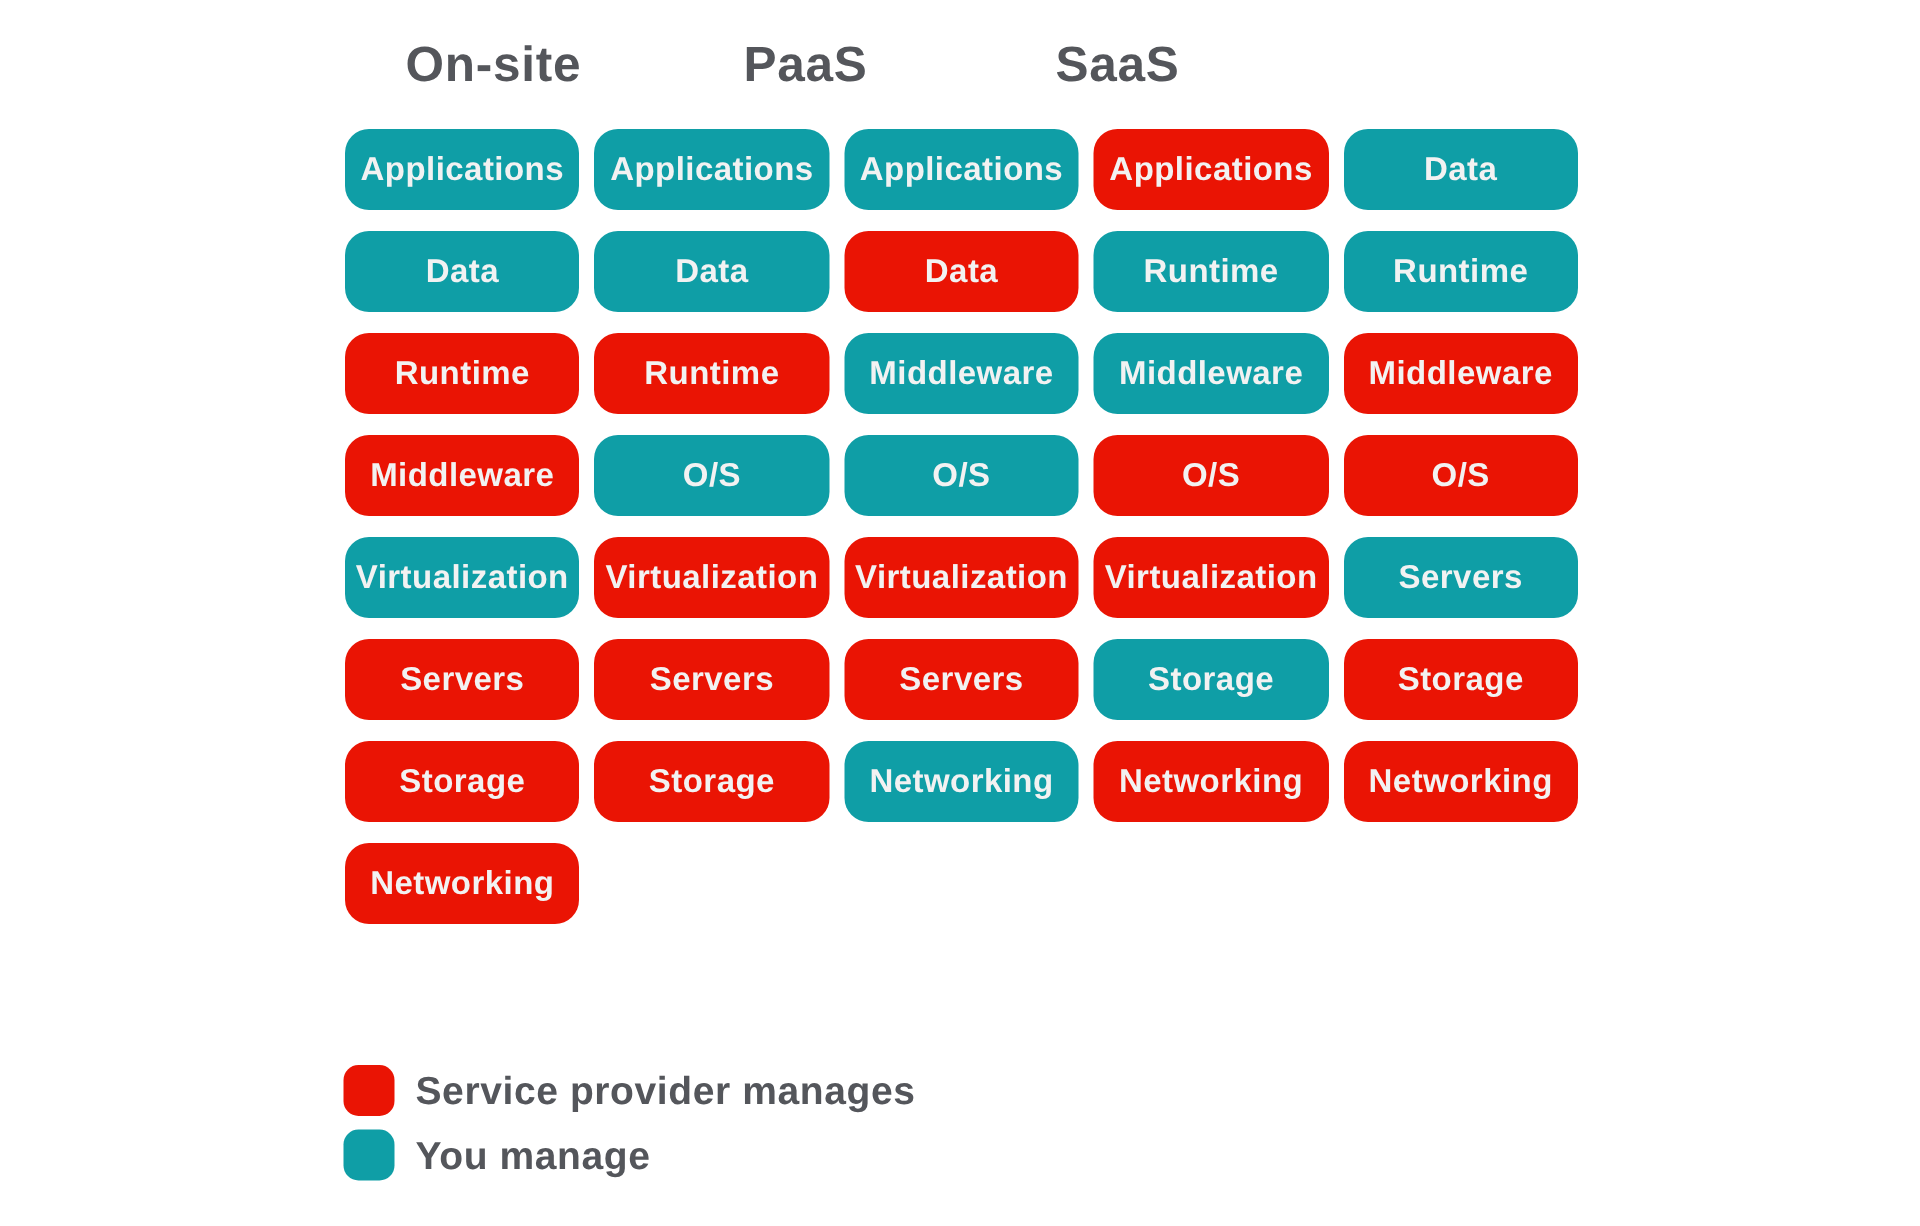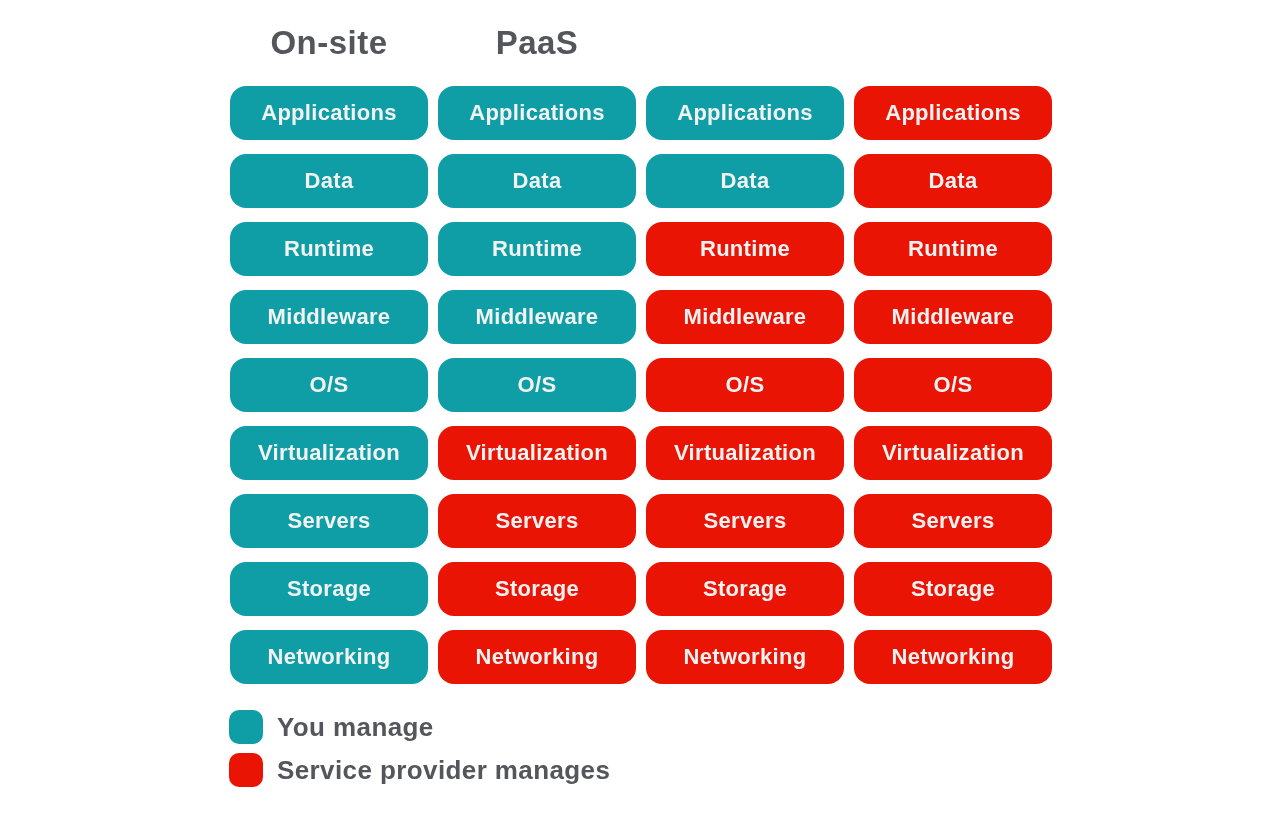--- a/index.html
+++ b/index.html
@@ -31,21 +31,21 @@
     letter-spacing: 0.5px;
     color: var(--heading, #54565b);
   }
   
   .pills {
     position: absolute;
     left: 230px;
     top: 86px;
     width: 822px;
     display: grid;
-    grid-template-columns: repeat(4, 1fr);
+    grid-template-columns: repeat(5, 1fr);
     column-gap: 10px;
     row-gap: 14px;
   }
   .pill {
     height: 54px;
     border-radius: 16px;
     display: flex;
     align-items: center;
     justify-content: center;
     font-size: 22px;
@@ -84,20 +84,21 @@
   }
 </style>
 </head>
 <body>
 
 <div class="canvas">
 
   <div class="headers">
     <div class="col-header">On-site</div>
     <div class="col-header">PaaS</div>
+    <div class="col-header">SaaS</div>
   </div>
 
   <div class="pills" id="pills-grid">
       <div class="pill you">Applications</div>
       <div class="pill you">Applications</div>
       <div class="pill you">Applications</div>
       <div class="pill provider">Applications</div>
       <div class="pill you">Data</div>
       <div class="pill you">Data</div>
       <div class="pill you">Data</div>
@@ -127,22 +128,22 @@
       <div class="pill provider">Storage</div>
       <div class="pill provider">Storage</div>
       <div class="pill you">Networking</div>
       <div class="pill provider">Networking</div>
       <div class="pill provider">Networking</div>
       <div class="pill provider">Networking</div>
     </div>
 
   <div class="legend">
     <div class="legend-row">
+      <div class="swatch provider"></div>
+      <div class="legend-label">Service provider manages</div>
+    </div>
+    <div class="legend-row">
       <div class="swatch you"></div>
       <div class="legend-label">You manage</div>
-    </div>
-    <div class="legend-row">
-      <div class="swatch provider"></div>
-      <div class="legend-label">Service provider manages</div>
     </div>
   </div>
 
 </div>
 
 </body></html>

